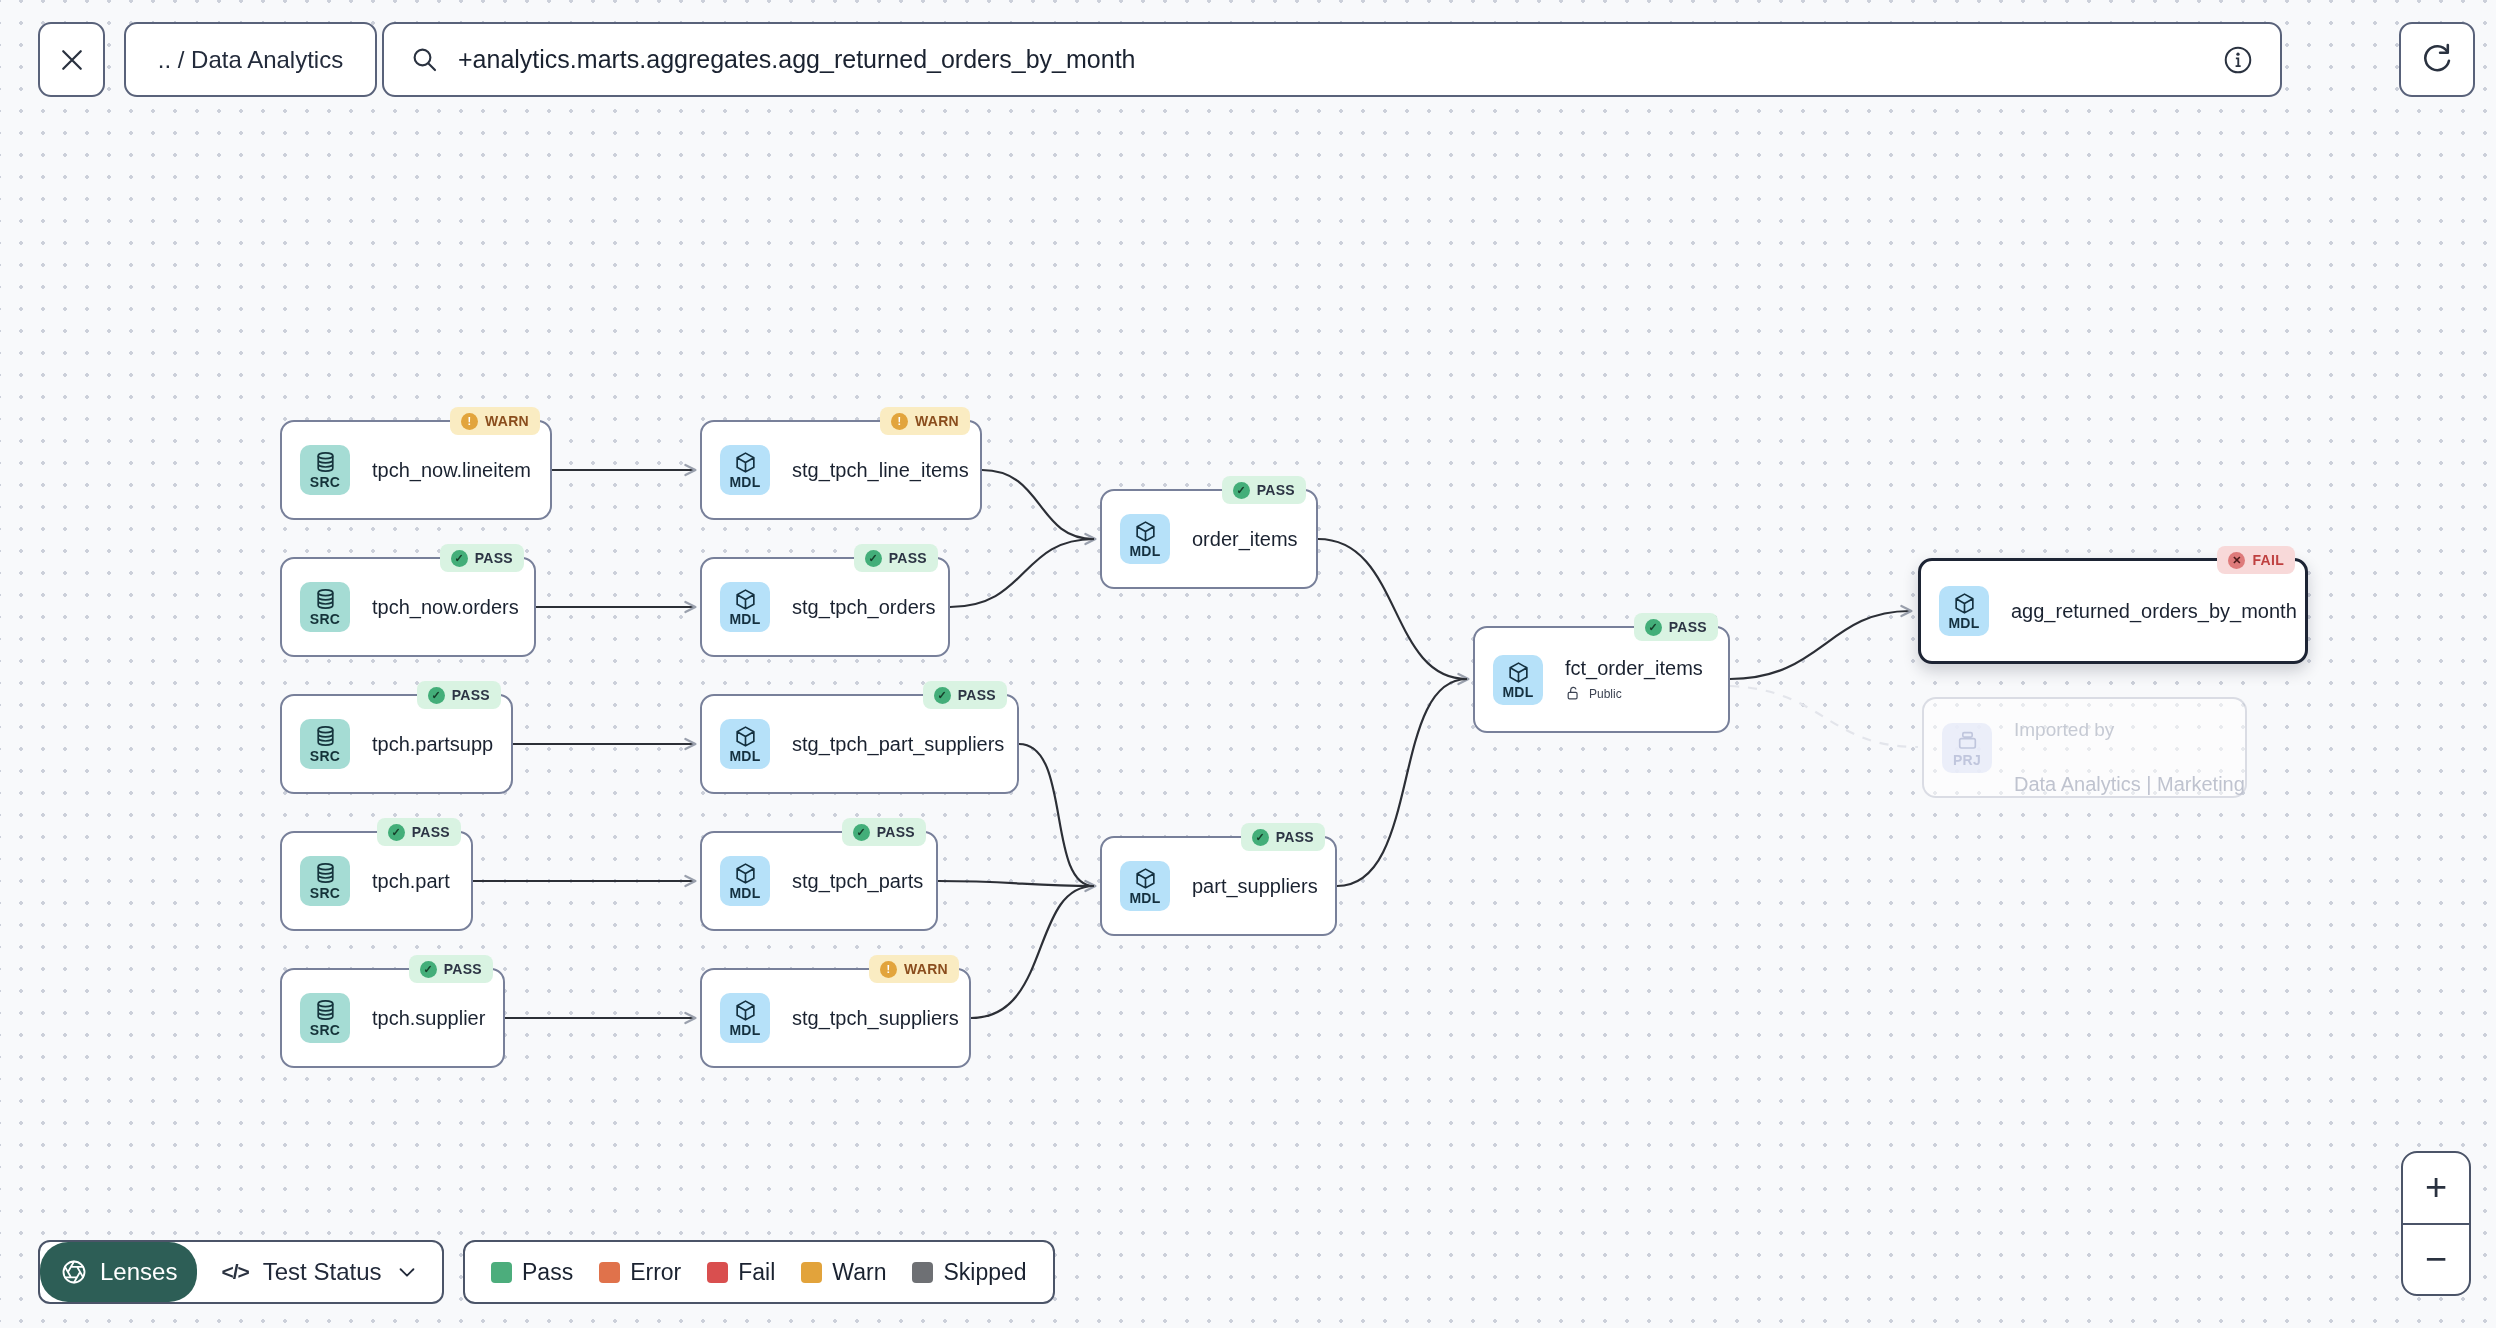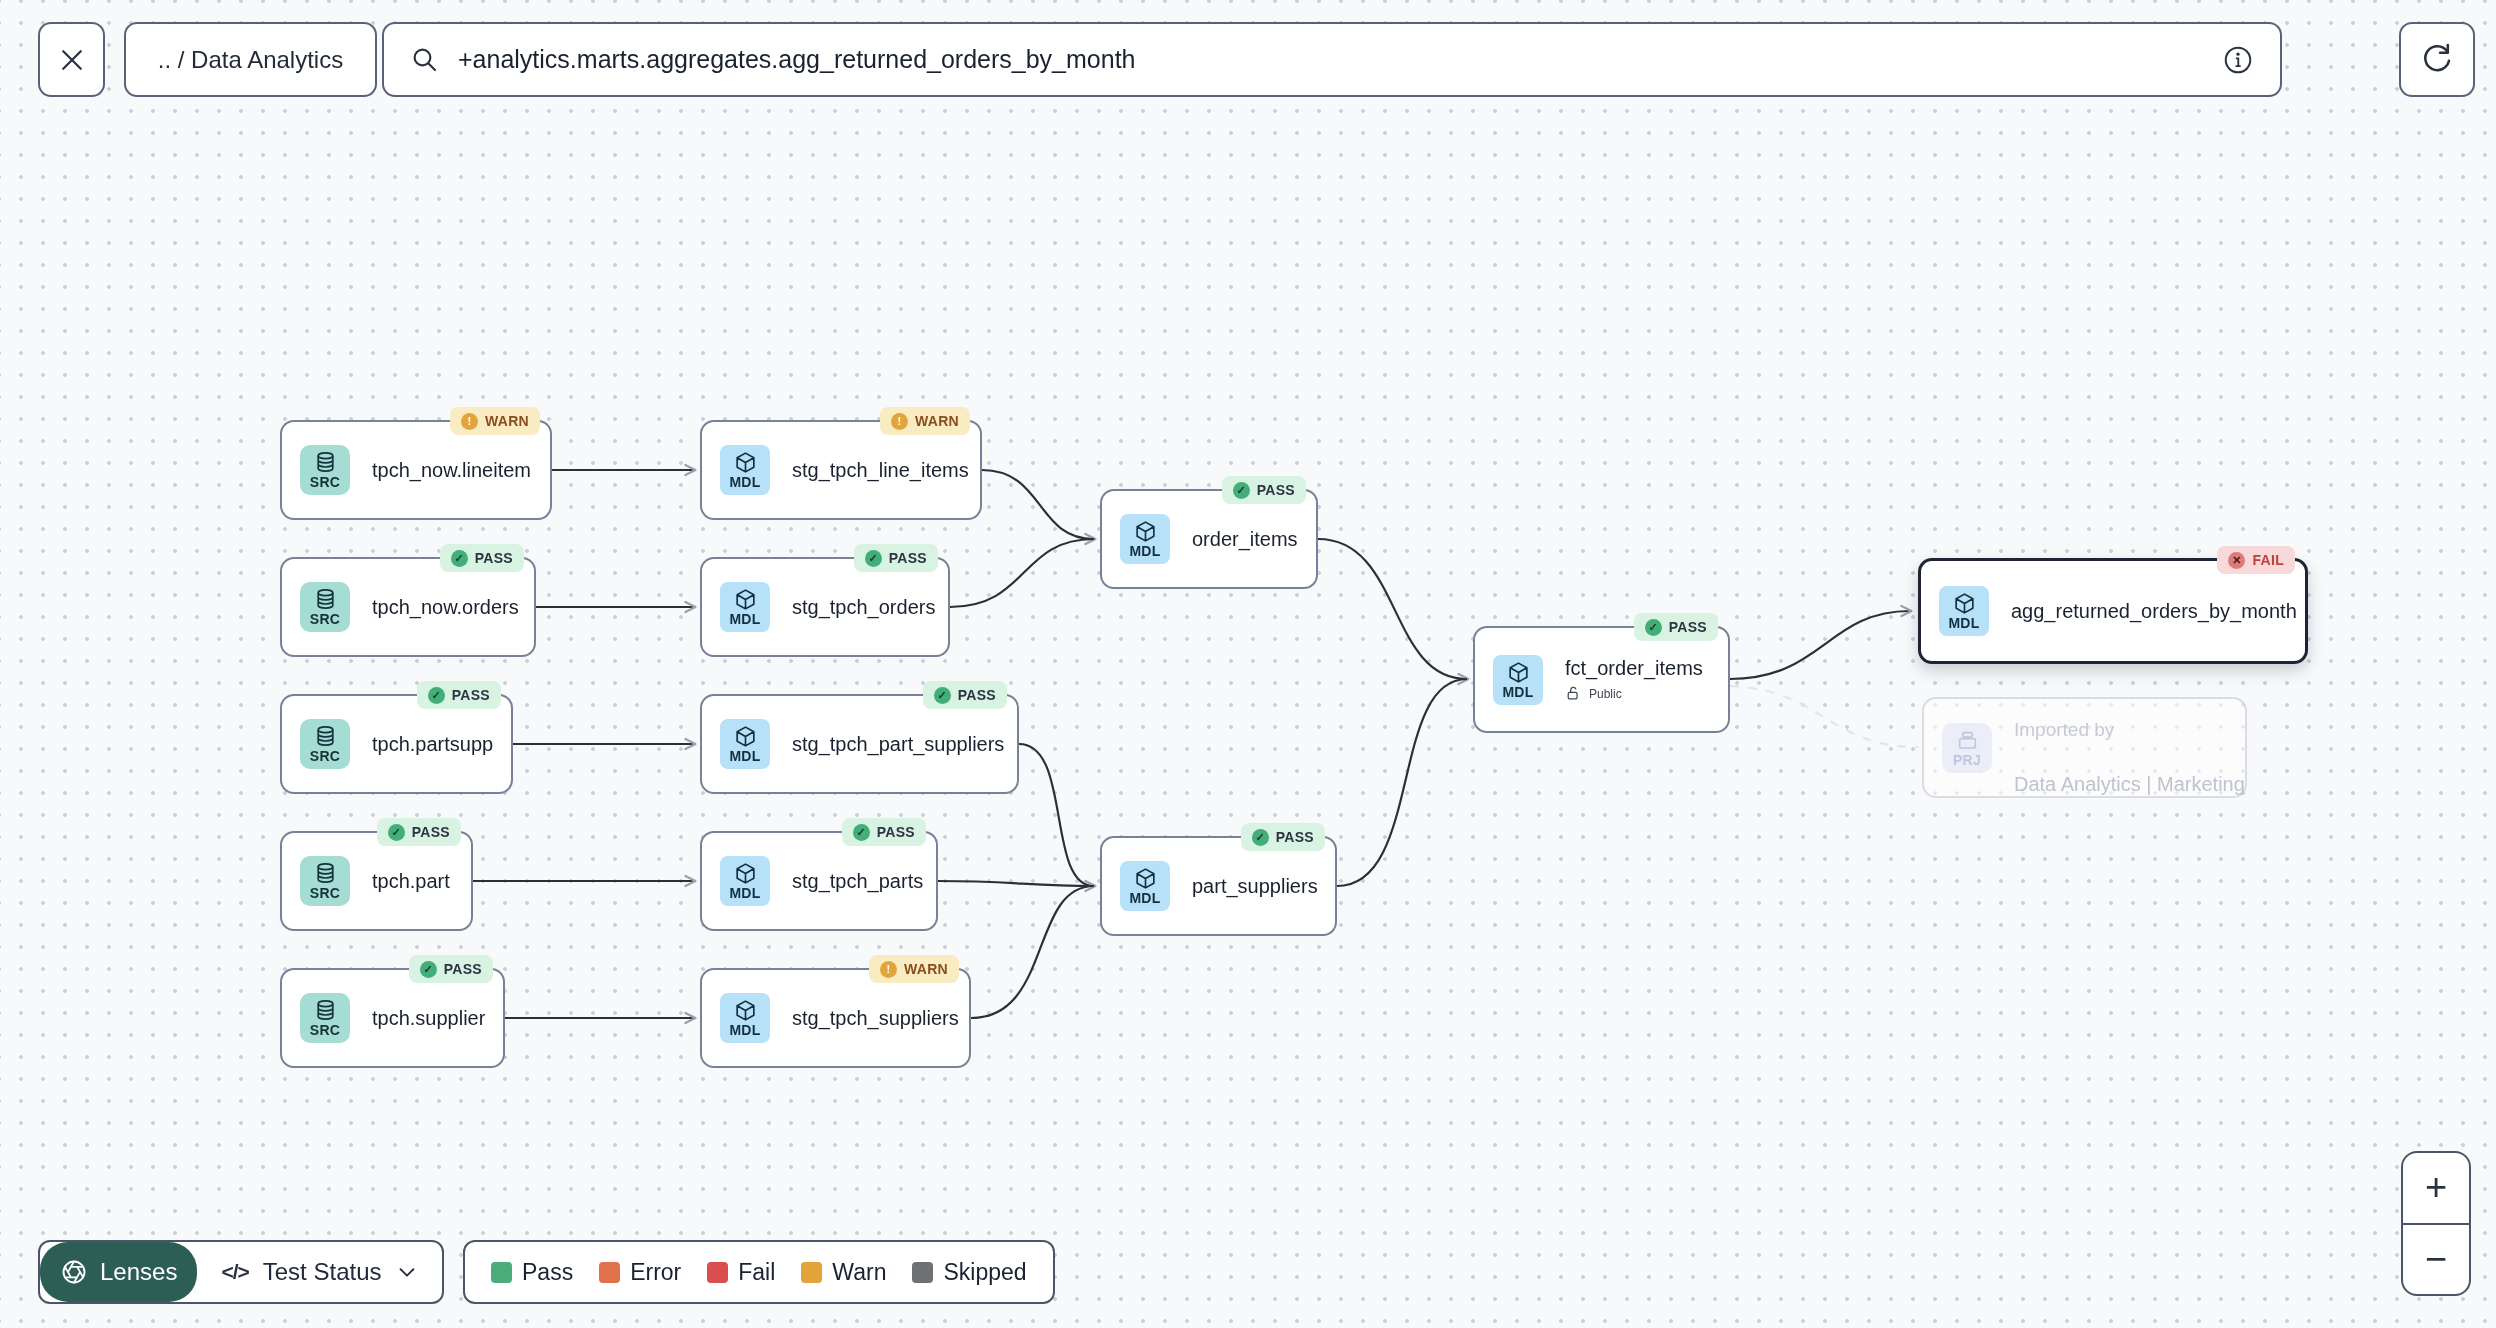--- a/index.html
+++ b/index.html
@@ -43,21 +43,21 @@
   .node.ghost {
     background:rgba(255,255,255,.55); border:2px solid rgba(130,138,160,.28);
     height:101px; cursor:default;
   }
   .tile {
     width:50px; height:50px; border-radius:10px; flex:0 0 auto;
     display:flex; flex-direction:column; align-items:center; justify-content:center;
   }
   .tile .tile-label { font-size:14px; font-weight:700; letter-spacing:.3px; line-height:15px; }
   .tile.src { background:#a5dcd4; color:#143238; }
-  .tile.mdl { background:#b6e1f9; color:#14303f;border-radius:8px; }
+  .tile.mdl { background:#b6e1f9; color:#14303f; }
   .tile.prj { background:rgba(232,235,248,.85); color:#c0c6dd; }
   .node-label { font-size:20px; white-space:nowrap; color:#1a2230; }
   .node-lines { display:flex; flex-direction:column; gap:5px; }
   .sub-line { display:flex; align-items:center; gap:7px; font-size:12px; color:#3c4352; }
   .ghost .node-lines { gap:3px; }
   .ghost-l1 { font-size:19px; color:#c6cad4; white-space:nowrap;margin-top:20px; }
   .ghost-l2 { font-size:20px; color:#bfc3cf; white-space:nowrap;margin-top:29px; }
 
   .badge {
     position:absolute; top:-15px; right:10px; height:28px; border-radius:8px;

